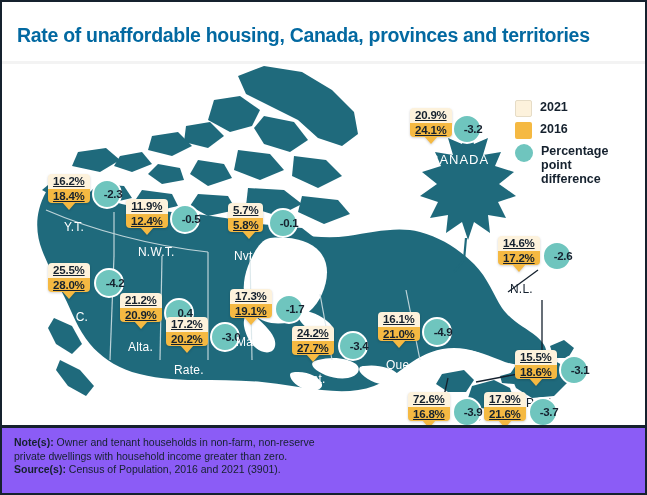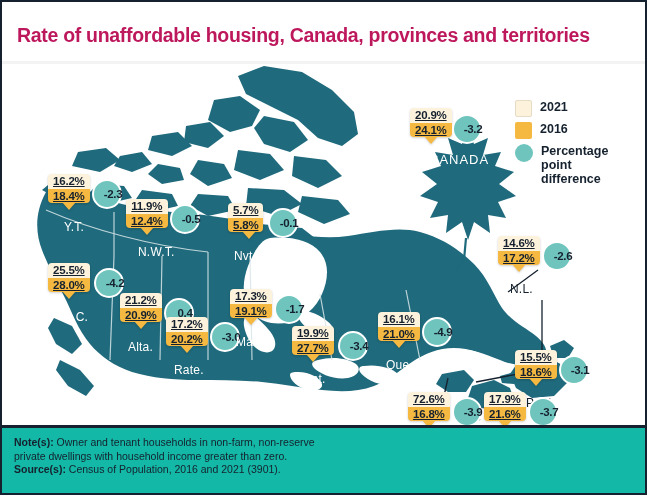--- a/index.html
+++ b/index.html
@@ -17,21 +17,21 @@
     background:#ffffff;
   }
   
   #title-bar{
     position:absolute;left:0;top:0;width:643px;height:62px;
     box-sizing:border-box;
     border-bottom:3px solid #f3f3f3;
   }
   #page-title{
     position:absolute;left:15px;top:22px;
-    font-size:19.5px;font-weight:bold;color:#be185d;
+    font-size:19.5px;font-weight:bold;color:#0369a1;
     letter-spacing:-0.3px;white-space:nowrap;
   }
   
   #map-area{
     position:absolute;left:0;top:58px;width:643px;height:366px;
   }
   #canada-map{position:absolute;left:0;top:0;}
   
   .callout{position:absolute;}
   .bubble{
@@ -87,21 +87,21 @@
   .swatch.gold{background:#f5b942;}
   .swatch.circle{background:#6fc5be;border-radius:50%;width:18px;height:18px;}
   .legend-text{
     font-size:12.5px;font-weight:bold;color:#15212e;line-height:14px;
   }
   
   #footer{
     position:absolute;left:0;bottom:0;width:643px;height:68px;
     box-sizing:border-box;
     border-top:3px solid #15212e;
-    background:#14b8a6;
+    background:#8b5cf6;
     padding:8px 19px 0 12px;
   }
   .foot-line{
     font-size:10.5px;color:#15212e;line-height:13.5px;white-space:nowrap;
   }
   .foot-line b{font-weight:bold;}
 </style>
 </head>
 <body>
 
@@ -291,21 +291,21 @@
         <span class="row y2021">17.3%</span>
         <span class="row y2016">19.1%</span>
         <span class="tail"></span>
       </span>
       <span class="diffcircle" style="left:44px;top:5px;">-1.7</span>
     </div>
     <div class="region-label" style="left:234px;top:275px;">Man.</div>
 
     <div class="callout" style="left:290px;top:266px;">
       <span class="bubble">
-        <span class="row y2021">19.9%</span>
+        <span class="row y2021">24.2%</span>
         <span class="row y2016">27.7%</span>
         <span class="tail"></span>
       </span>
       <span class="diffcircle" style="left:46px;top:5px;">-3.4</span>
     </div>
     <div class="region-label" style="left:300px;top:312px;">Ont.</div>
 
     <div class="callout" style="left:376px;top:252px;">
       <span class="bubble">
         <span class="row y2021">16.1%</span>

